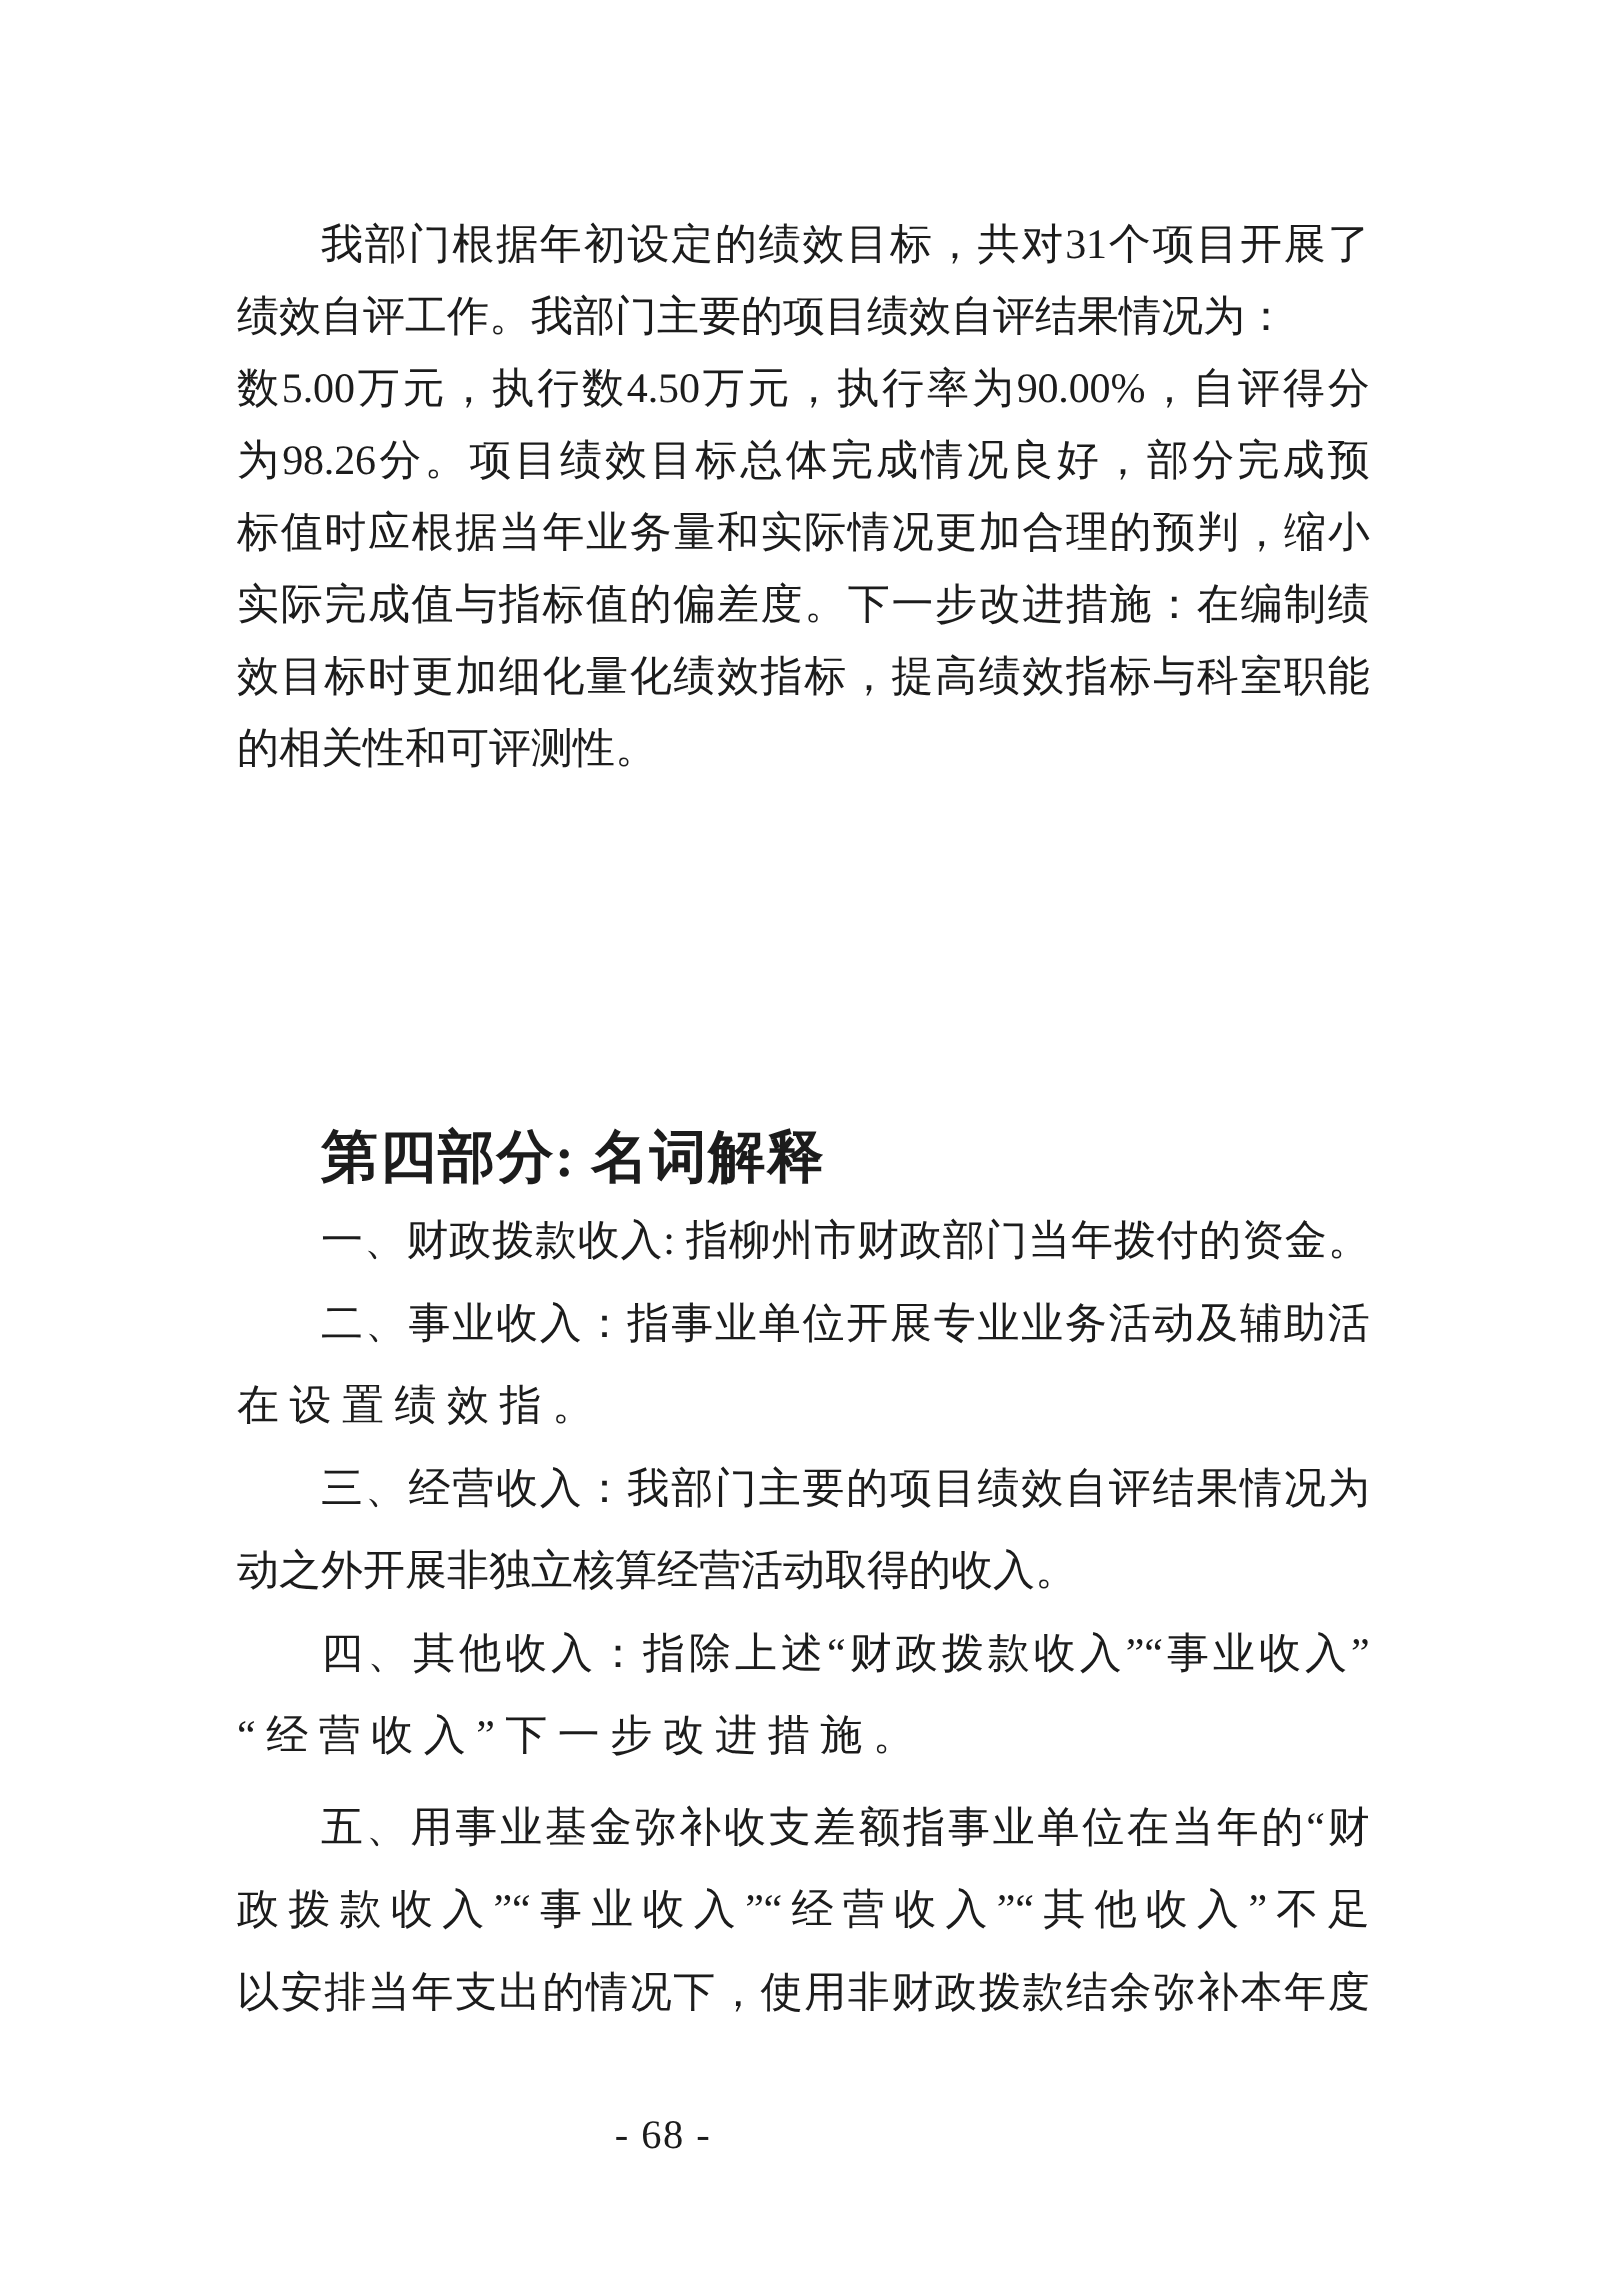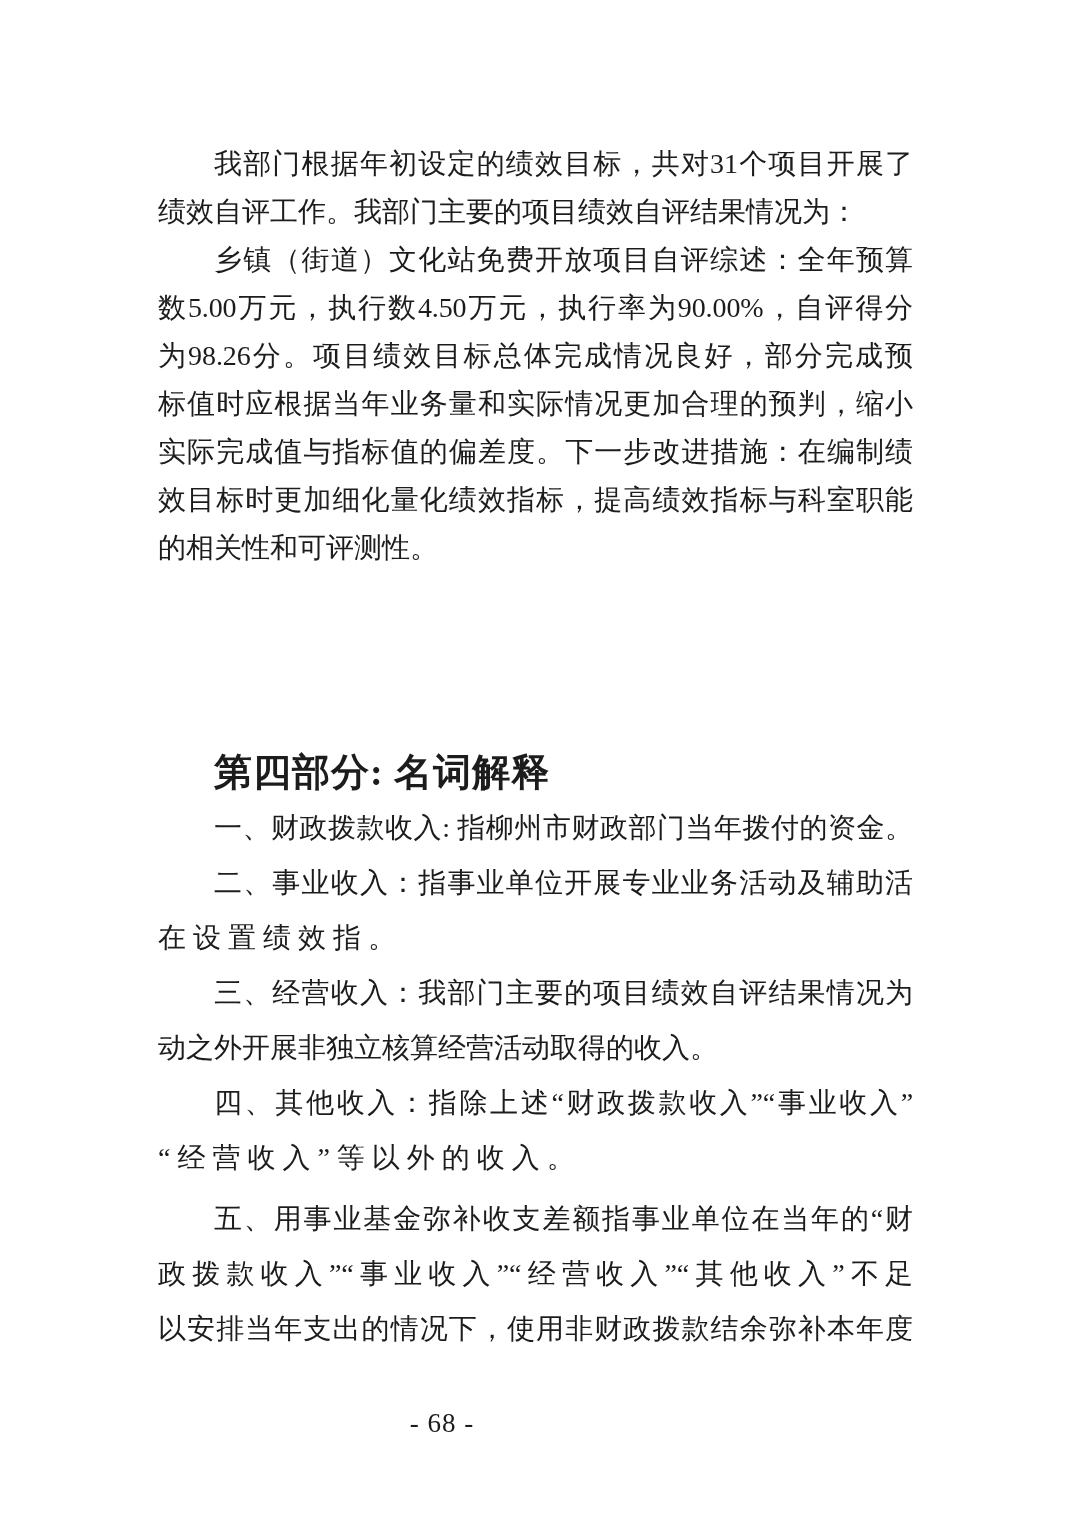--- a/index.html
+++ b/index.html
@@ -27,21 +27,20 @@
 </style>
 </head>
 <body>
 
 <div class="sec" id="sec-self-eval">
   <div>
     <div class="ln ind j">我部门根据年初设定的绩效目标，共对31个项目开展了</div>
     <div class="ln">绩效自评工作。我部门主要的项目绩效自评结果情况为：</div>
   </div>
   <div>
-    <div class="ln ind j">乡镇（街道）文化站免费开放项目自评综述：全年预算</div>
     <div class="ln j">数5.00万元，执行数4.50万元，执行率为90.00%，自评得分</div>
     <div class="ln j">为98.26分。项目绩效目标总体完成情况良好，部分完成预</div>
     <div class="ln j">标值时应根据当年业务量和实际情况更加合理的预判，缩小</div>
     <div class="ln j">实际完成值与指标值的偏差度。下一步改进措施：在编制绩</div>
     <div class="ln j">效目标时更加细化量化绩效指标，提高绩效指标与科室职能</div>
     <div class="ln">的相关性和可评测性。</div>
   </div>
 </div>
 
 <div class="sec" id="sec-glossary">
@@ -56,21 +55,21 @@
     <div class="ln sp">在设置绩效指。</div>
   </div>
 
   <div>
     <div class="ln ind j">三、经营收入：我部门主要的项目绩效自评结果情况为</div>
     <div class="ln">动之外开展非独立核算经营活动取得的收入。</div>
   </div>
 
   <div>
     <div class="ln ind j">四、其他收入：指除上述“财政拨款收入”“事业收入”</div>
-    <div class="ln sp">“经营收入”等以外的收入。</div>
+    <div class="ln sp">“经营收入”下一步改进措施。</div>
   </div>
 
   <div>
     <div class="ln ind j gap5">五、用事业基金弥补收支差额指事业单位在当年的“财</div>
     <div class="ln j">政拨款收入”“事业收入”“经营收入”“其他收入”不足</div>
     <div class="ln j">以安排当年支出的情况下，使用非财政拨款结余弥补本年度</div>
   </div>
 </div>
 
 <div id="page-footer">- 68 -</div>

